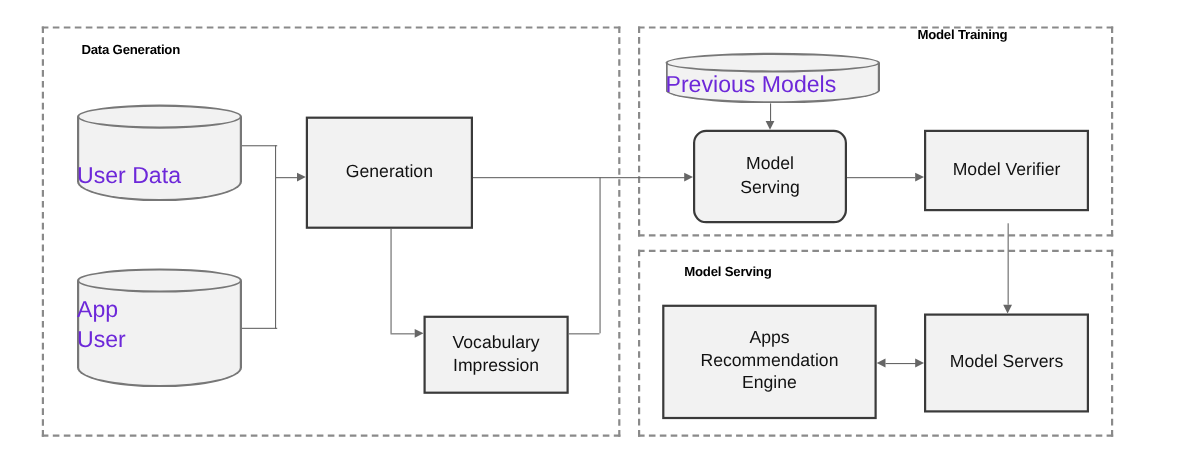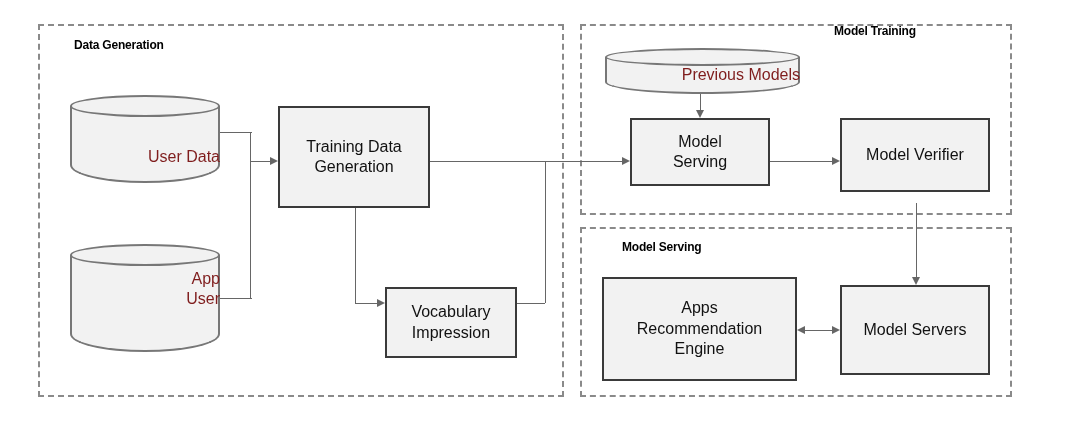--- a/index.html
+++ b/index.html
@@ -73,23 +73,23 @@
     top: 0;
     background: #f2f2f2;
     border: 2px solid #777777;
     border-radius: 50% / 50%;
     box-sizing: border-box;
   }
   .cyl .cyl-label {
     position: absolute;
     left: 0;
     right: 0;
-    text-align: right;
-    font-size: 16px;
-    color: #7f1d1d;
+    text-align: left;
+    font-size: 21px;
+    color: #6d28d9;
     line-height: 1.28;
     z-index: 3;
   }
 
   
   .hline {
     position: absolute;
     height: 0;
     border-top: 1.6px solid #666666;
   }
@@ -177,39 +177,38 @@
     <div class="cyl-body" style="top:11px; height:97px;"></div>
     <div class="cyl-top" style="height:22px;"></div>
     <div class="cyl-label" style="top:25px;">
       <div>App</div>
       <div>User</div>
     </div>
   </div>
 
   <div class="box" style="left:278px; top:106px; width:152px; height:102px;">
     <div>
-      <div>Training Data</div>
       <div>Generation</div>
     </div>
   </div>
 
   <div class="box" style="left:385px; top:287px; width:132px; height:71px;">
     <div>
       <div>Vocabulary</div>
       <div>Impression</div>
     </div>
   </div>
 
   <div class="cyl" style="left:605px; top:48px; width:195px; height:46px;">
     <div class="cyl-body" style="top:9px; height:37px; border-bottom-left-radius:50% 12px; border-bottom-right-radius:50% 12px;"></div>
     <div class="cyl-top" style="height:18px;"></div>
     <div class="cyl-label" style="top:17px;">Previous Models</div>
   </div>
 
-  <div class="box" style="left:630px; top:118px; width:140px; height:68px;">
+  <div class="box" style="left:630px; top:118px; width:140px; height:85px;border-radius:12px;">
     <div>
       <div>Model</div>
       <div>Serving</div>
     </div>
   </div>
 
   <div class="box" style="left:840px; top:118px; width:150px; height:74px;">
     <div>Model Verifier</div>
   </div>
 

